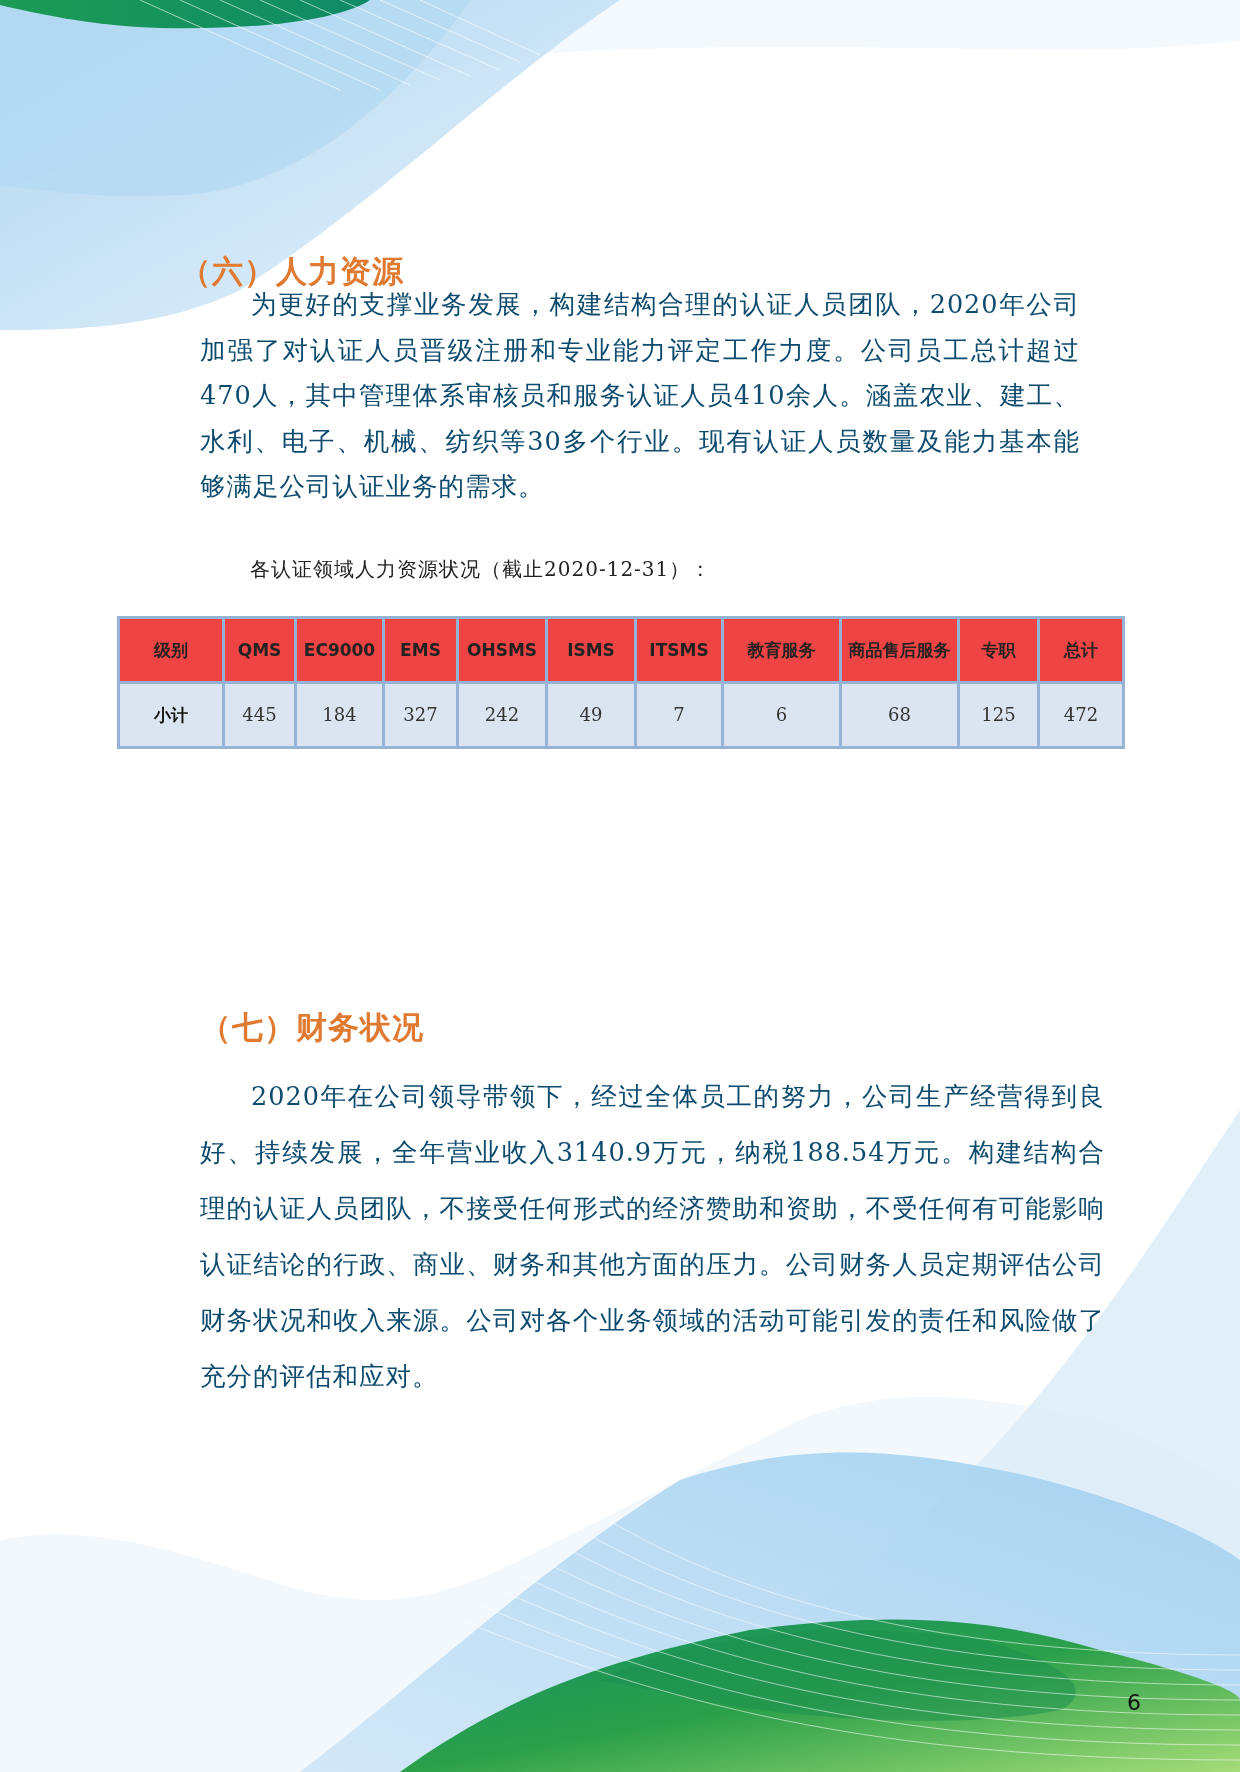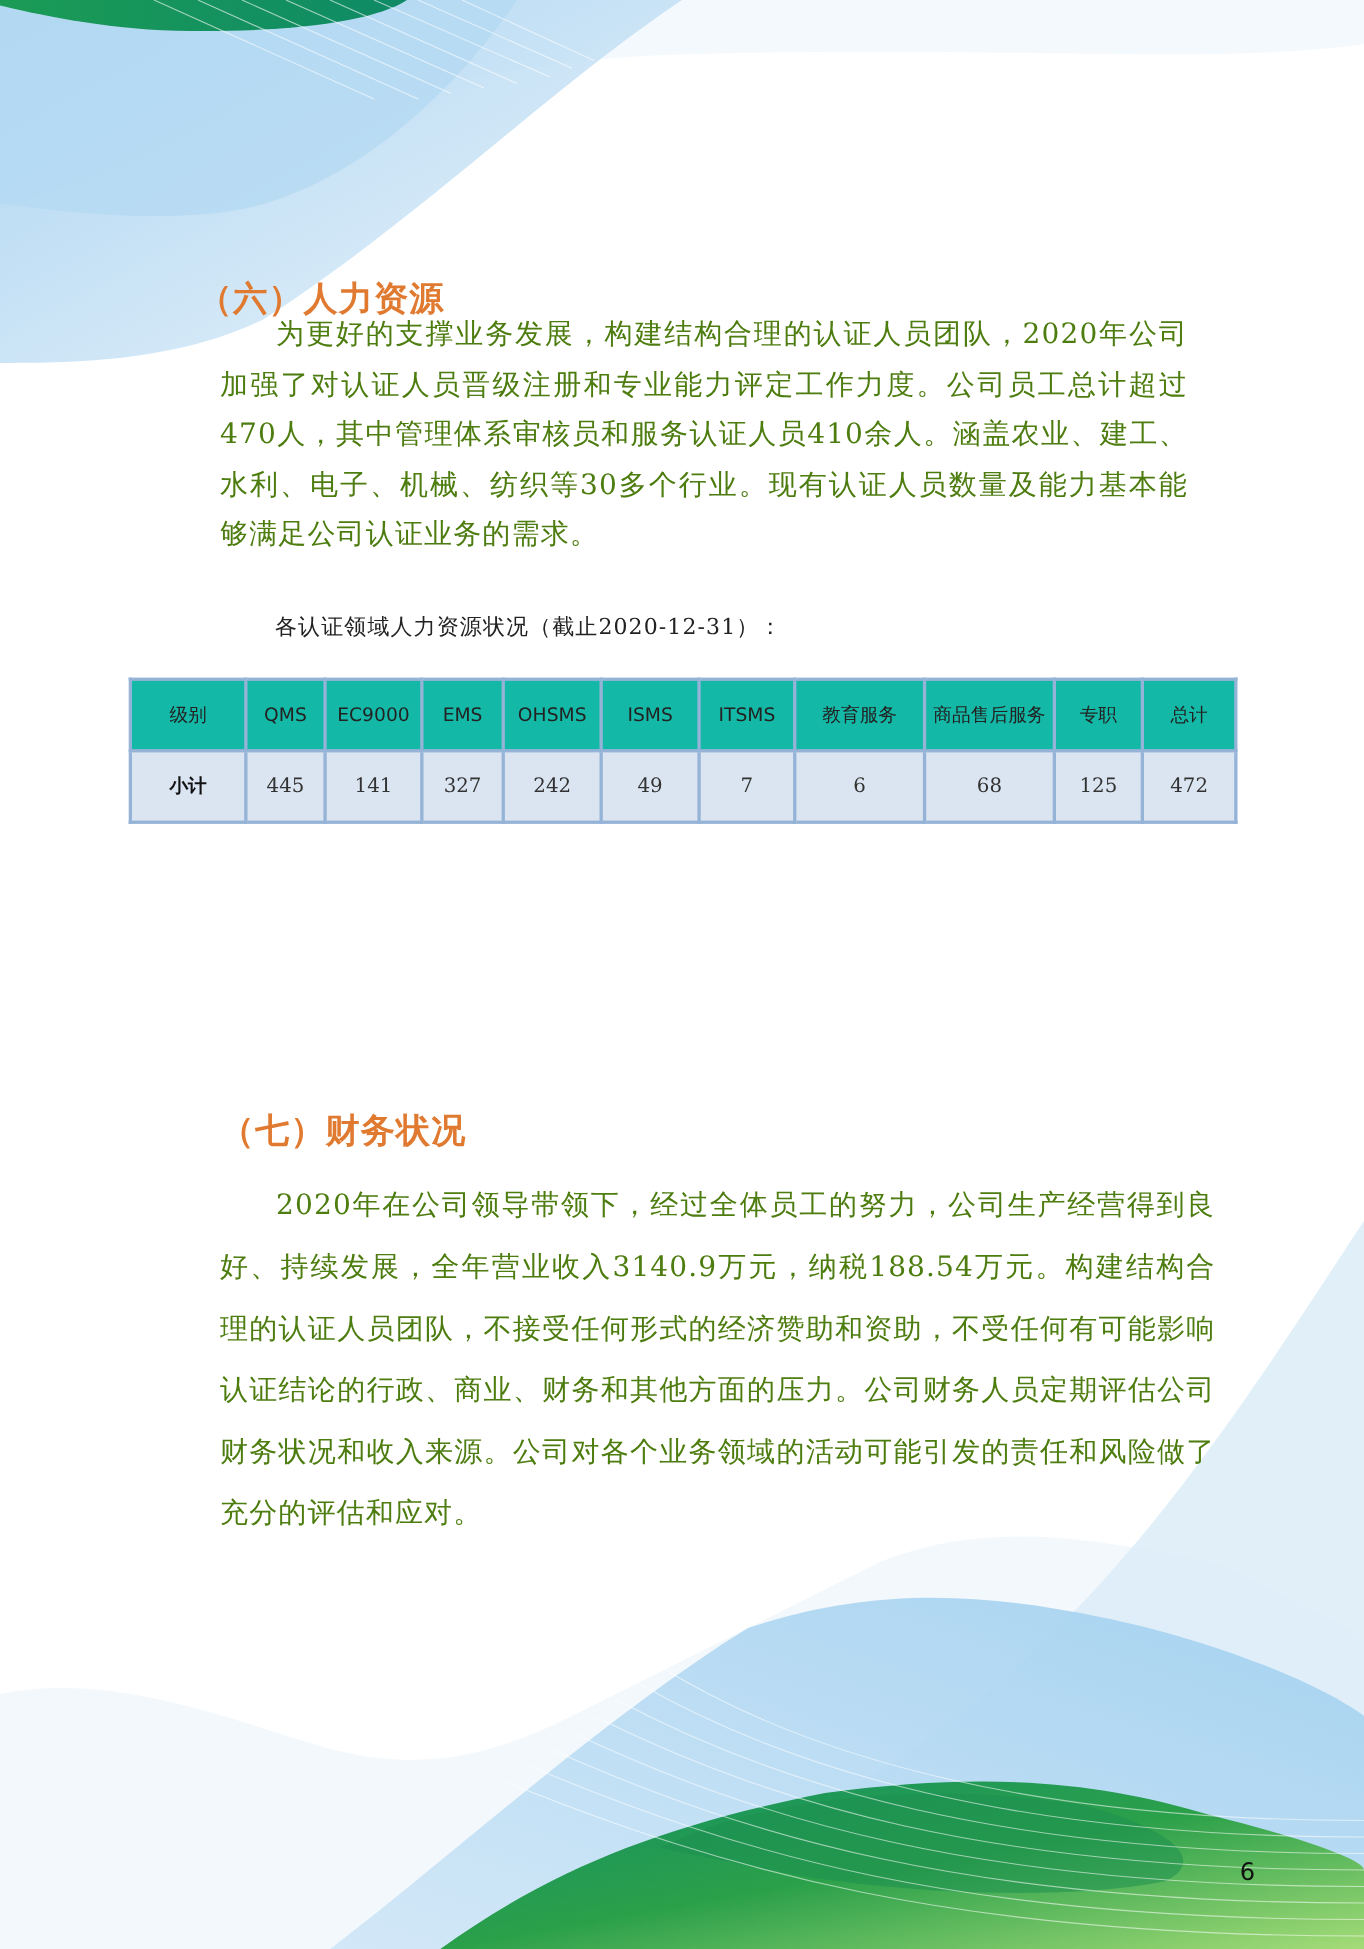--- a/index.html
+++ b/index.html
@@ -12,40 +12,40 @@
     .bg { position: absolute; left: 0; top: 0; width: 1240px; height: 1772px; z-index: 0; }
     .content { position: absolute; left: 0; top: 0; width: 1240px; height: 1772px; z-index: 1; }
     .heading {
       position: absolute; left: 180px;
       font-size: 31px; font-weight: bold; color: #e07a30;
       font-family: "DejaVu Sans", "Liberation Sans", sans-serif;
       letter-spacing: 1px;
     }
     .para {
       position: absolute; left: 200px; width: 880px;
-      font-size: 25.5px; line-height: 45.5px; color: #4d7c0f;
+      font-size: 25.5px; line-height: 45.5px; color: #0c4a6e;
       text-indent: 2em; text-align: justify;
       letter-spacing: 1px;
     }
     .para2 { line-height: 56px; width: 905px; }
     .caption {
       position: absolute; left: 250px; top: 556px;
       font-size: 20px; color: #222; letter-spacing: 1px;
     }
     table.hr {
       position: absolute; left: 117px; top: 616px;
       width: 1005px; border-collapse: collapse;
       font-size: 17px; table-layout: fixed;
     }
     table.hr td, table.hr th {
       border: 3px solid #95b3d7; text-align: center; vertical-align: middle;
       padding: 0 2px; line-height: 22px;
     }
     table.hr th {
-      height: 62px; background: #14b8a6; font-weight: normal;
+      height: 62px; background: #ef4444; font-weight: bold;
       font-family: "DejaVu Sans", "Liberation Sans", sans-serif; font-size: 17px;
     }
     table.hr tr.shade td { background: #dbe5f1; }
     table.hr td { height: 62px; font-size: 18px; color: #333; }
     table.hr td.rowlabel { font-weight: bold; font-family: "DejaVu Sans", "Liberation Sans", sans-serif; color: #111; font-size: 17px; }
     .pagenum {
       position: absolute; left: 1127px; top: 1690px; font-size: 22px;
       font-family: "DejaVu Sans", "Liberation Sans", sans-serif; color: #111;
     }
   </style>
@@ -135,21 +135,21 @@
       <th>ISMS</th>
       <th>ITSMS</th>
       <th>教育服务</th>
       <th>商品售后服务</th>
       <th>专职</th>
       <th>总计</th>
     </tr>
     <tr class="shade">
       <td class="rowlabel">小计</td>
       <td>445</td>
-      <td>141</td>
+      <td>184</td>
       <td>327</td>
       <td>242</td>
       <td>49</td>
       <td>7</td>
       <td>6</td>
       <td>68</td>
       <td>125</td>
       <td>472</td>
     </tr>
   </tbody>

